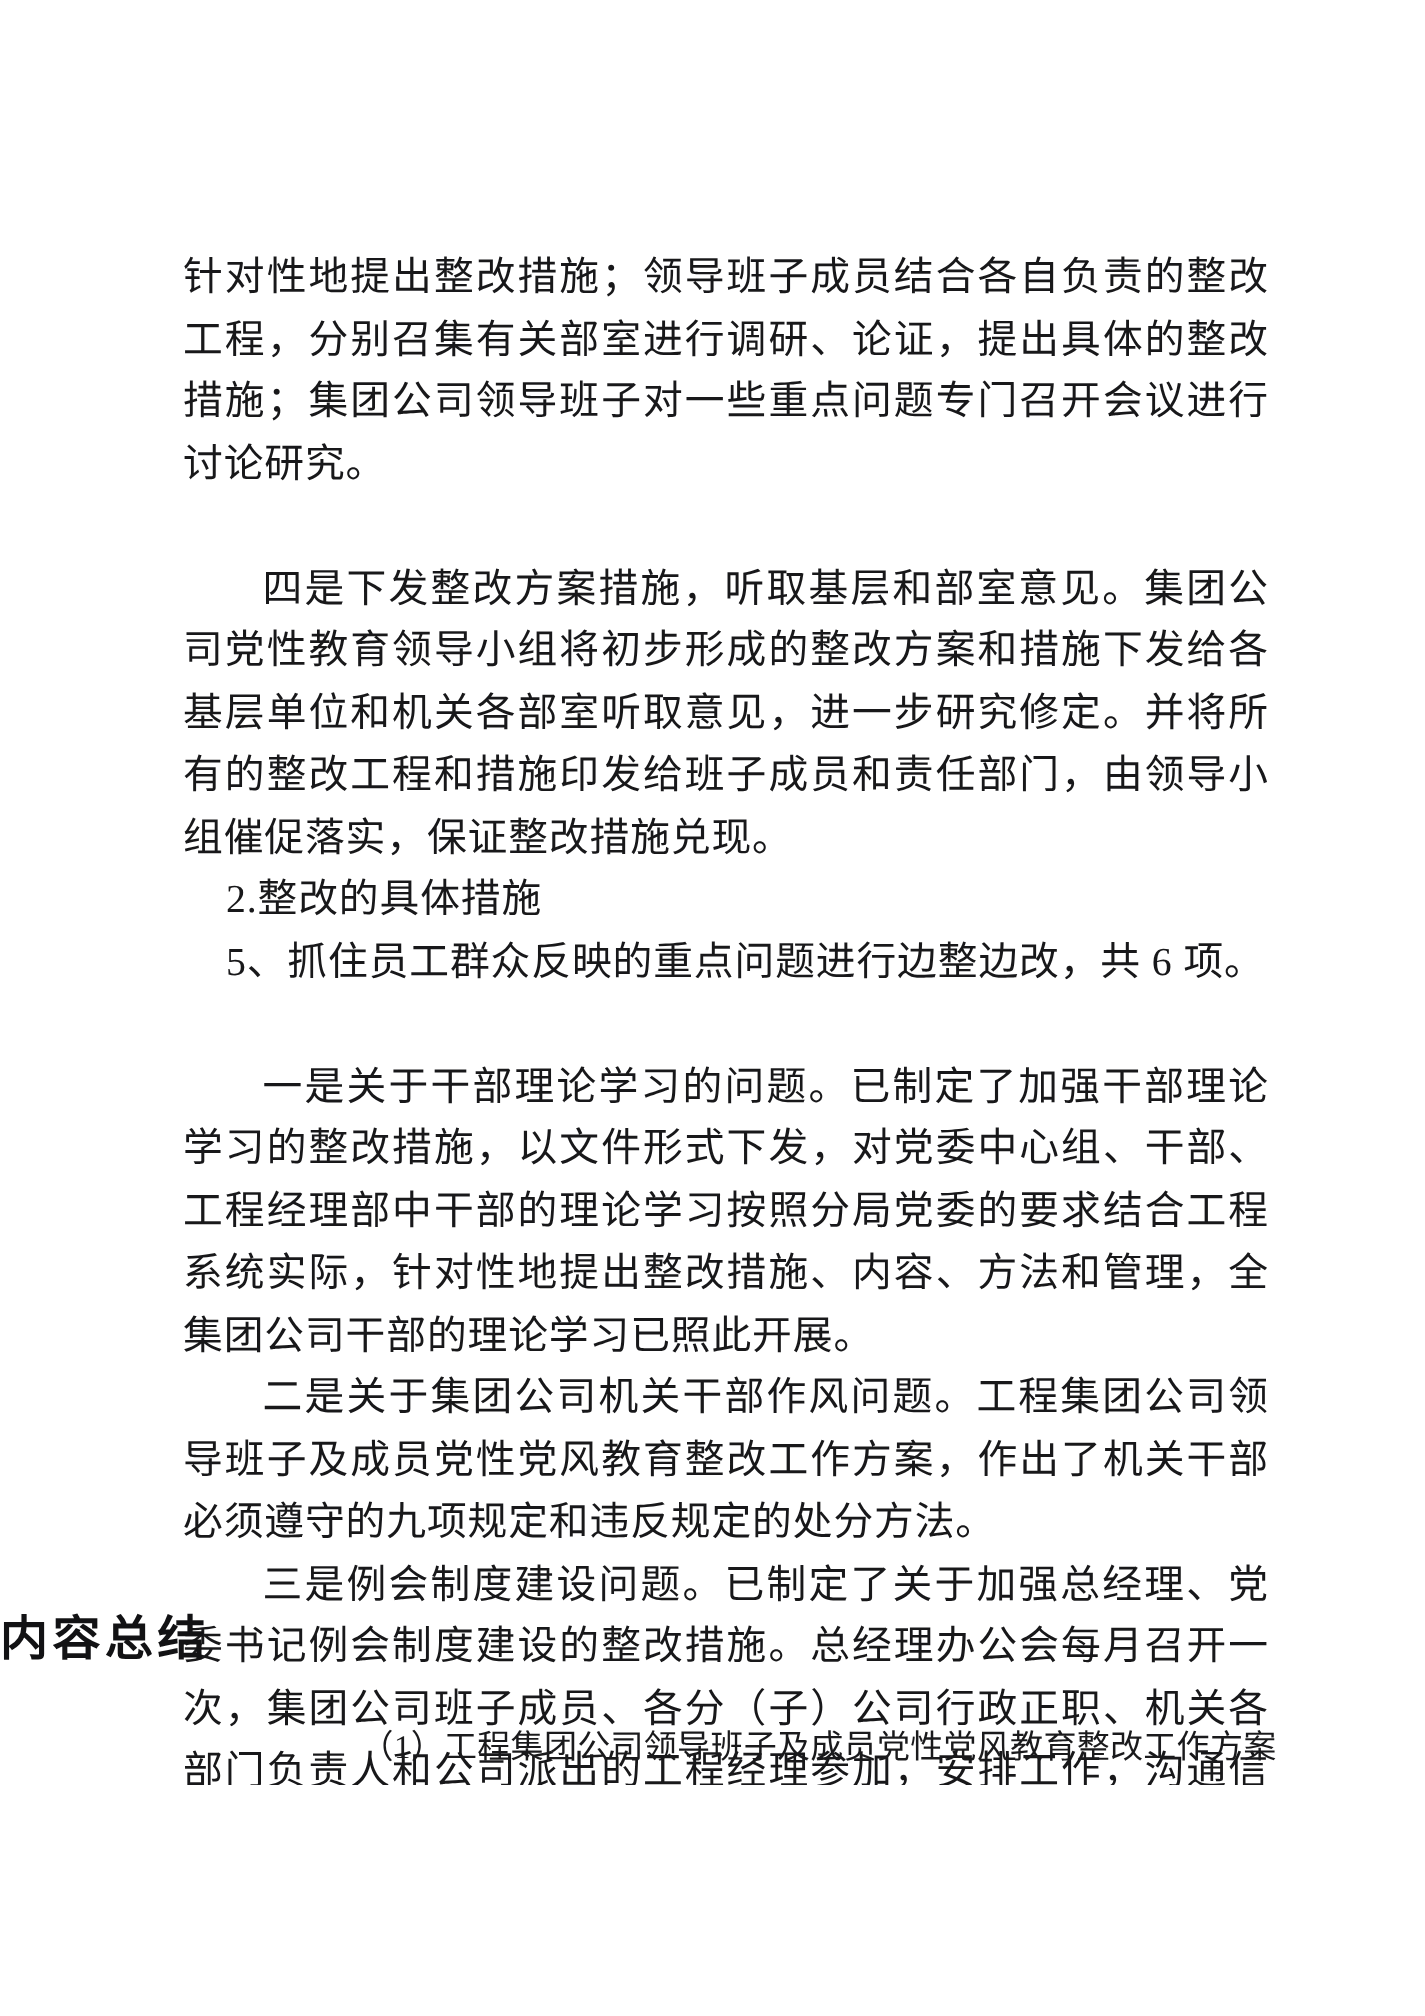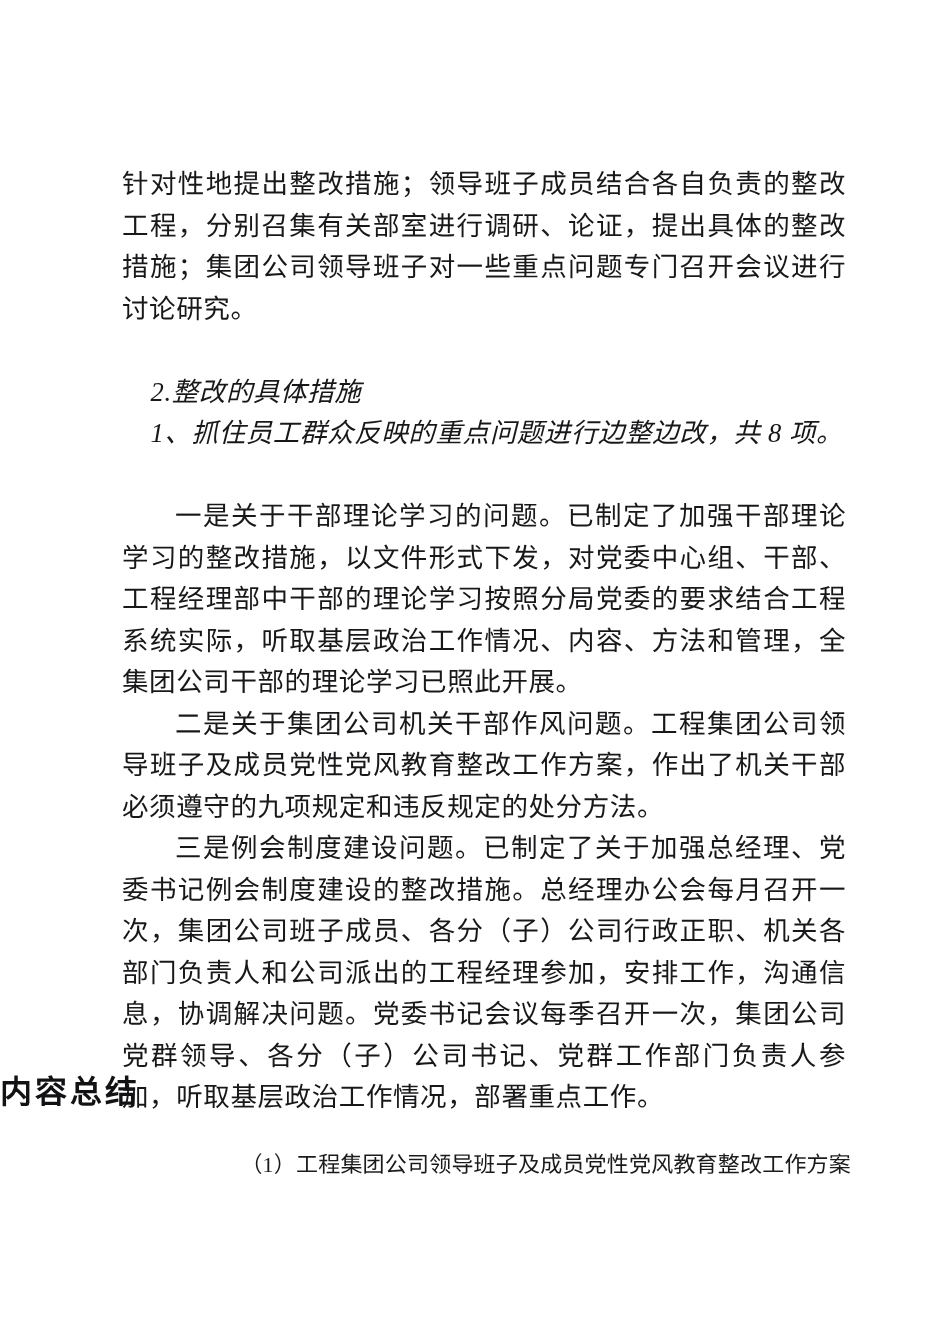--- a/index.html
+++ b/index.html
@@ -44,21 +44,20 @@
   .para {
     margin: 0 0 0 0;
   }
 
   .indent-2 {
     text-indent: 2em;
   }
 
   .indent-1 {
     text-indent: 1.08em;
-    font-style: italic;
   }
 
   .section-title {
     font-family: "Liberation Serif", "DejaVu Serif", serif;
     font-size: 32px;
     font-weight: 700;
     color: #121214;
     text-align: left;
     letter-spacing: 3px;
     margin: 0;
@@ -98,29 +97,30 @@
 <body>
 
 <div class="page">
 
   <div class="content-area">
 
     <p class="body-text para">针对性地提出整改措施；领导班子成员结合各自负责的整改工程，分别召集有关部室进行调研、论证，提出具体的整改措施；集团公司领导班子对一些重点问题专门召开会议进行讨论研究。</p>
 
     <div class="spacer-line"></div>
 
+    <p class="body-text para indent-2">四是下发整改方案措施，听取基层和部室意见。集团公司党性教育领导小组将初步形成的整改方案和措施下发给各基层单位和机关各部室听取意见，进一步研究修定。并将所有的整改工程和措施印发给班子成员和责任部门，由领导小组催促落实，保证整改措施兑现。</p>
 
     <p class="body-text para indent-1">2.整改的具体措施</p>
 
 
-    <p class="body-text para indent-1">1、抓住员工群众反映的重点问题进行边整边改，共 8 项。</p>
+    <p class="body-text para indent-1">5、抓住员工群众反映的重点问题进行边整边改，共 6 项。</p>
 
     <div class="spacer-line"></div>
 
-    <p class="body-text para indent-2">一是关于干部理论学习的问题。已制定了加强干部理论学习的整改措施，以文件形式下发，对党委中心组、干部、工程经理部中干部的理论学习按照分局党委的要求结合工程系统实际，听取基层政治工作情况、内容、方法和管理，全集团公司干部的理论学习已照此开展。</p>
+    <p class="body-text para indent-2">一是关于干部理论学习的问题。已制定了加强干部理论学习的整改措施，以文件形式下发，对党委中心组、干部、工程经理部中干部的理论学习按照分局党委的要求结合工程系统实际，针对性地提出整改措施、内容、方法和管理，全集团公司干部的理论学习已照此开展。</p>
 
     <p class="body-text para indent-2">二是关于集团公司机关干部作风问题。工程集团公司领导班子及成员党性党风教育整改工作方案，作出了机关干部必须遵守的九项规定和违反规定的处分方法。</p>
 
     <p class="body-text para indent-2">三是例会制度建设问题。已制定了关于加强总经理、党委书记例会制度建设的整改措施。总经理办公会每月召开一次，集团公司班子成员、各分（子）公司行政正职、机关各部门负责人和公司派出的工程经理参加，安排工作，沟通信息，协调解决问题。党委书记会议每季召开一次，集团公司党群领导、各分（子）公司书记、党群工作部门负责人参加，听取基层政治工作情况，部署重点工作。</p>
 
   </div>
 
   <div class="title-block">
     <h2 class="section-title">内容总结</h2>
   </div>

